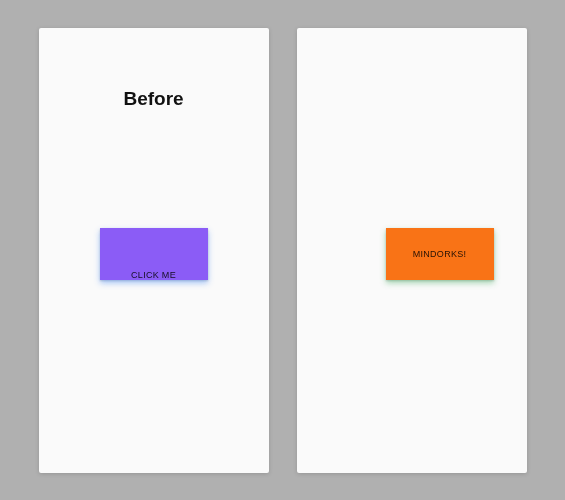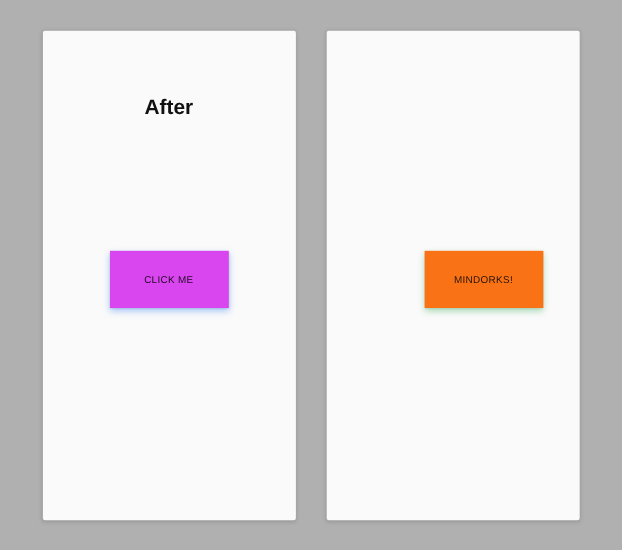--- a/index.html
+++ b/index.html
@@ -40,34 +40,35 @@
       align-items: center;
       justify-content: center;
       font-size: 9px;
       font-weight: 500;
       letter-spacing: 0.3px;
       color: rgba(0,0,0,0.85);
       filter: blur(0.3px);
       text-align: center;
     }
     .btn-before {
-      background: #d946ef;
+      background: #8b5cf6;
       box-shadow: 0 3px 6px rgba(59,130,246,0.45), 0 1px 2px rgba(0,0,0,0.2);
+      align-items: flex-end;
     }
     .btn-after {
       background: #f97316;
       box-shadow: 0 3px 6px rgba(62,171,91,0.45), 0 1px 2px rgba(0,0,0,0.2);
       margin-left: 28px;
     }
   </style>
 </head>
 <body>
 
 <div class="panel">
-  <div class="panel-title">After</div>
+  <div class="panel-title">Before</div>
   <div class="btn btn-before">
     <span>CLICK ME</span>
   </div>
 </div>
 
 <div class="panel">
   <div class="btn btn-after">
     <span>MINDORKS!</span>
   </div>
 </div>

